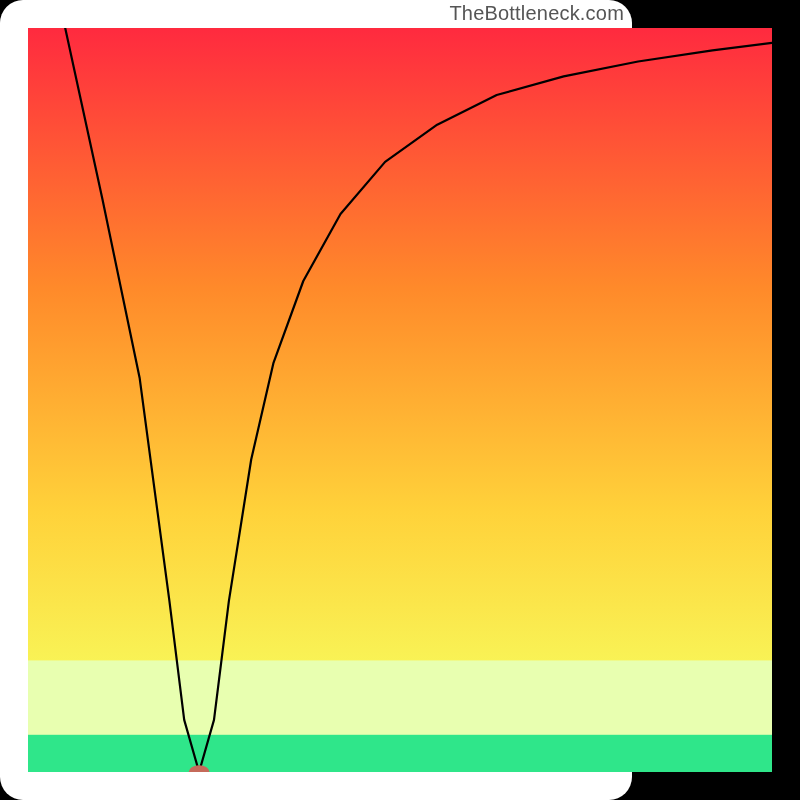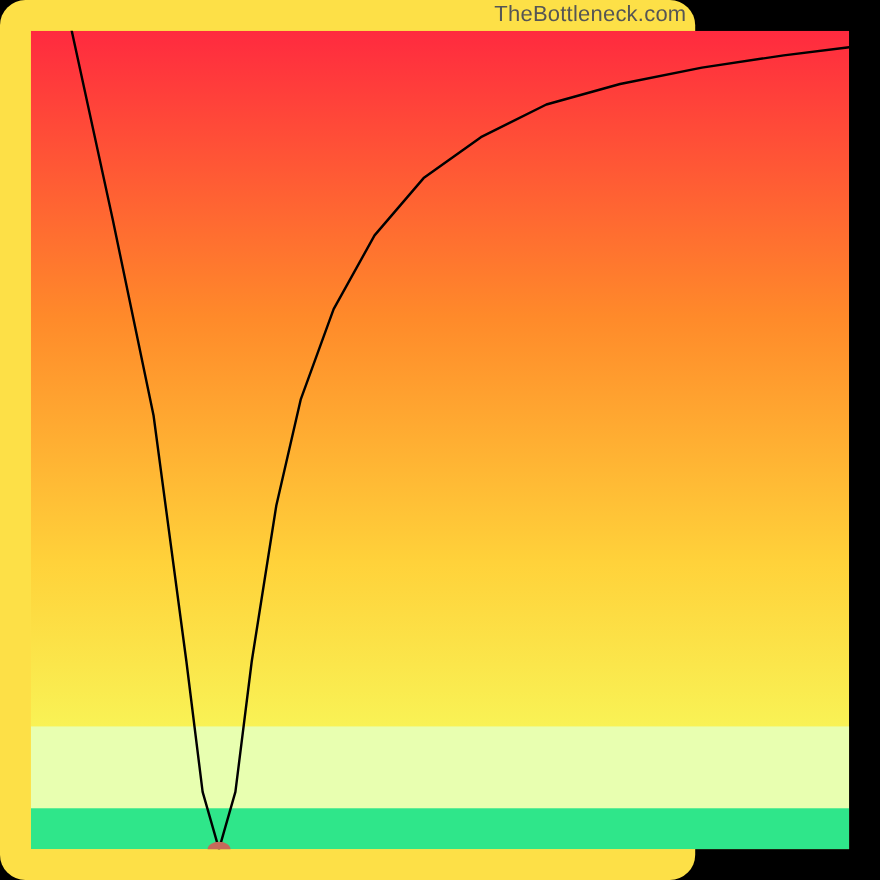--- a/index.html
+++ b/index.html
@@ -8,21 +8,21 @@
     width: 800px;
     height: 800px;
     overflow: hidden;
     background: #000;
     font-family: Arial, Helvetica, sans-serif;
   }
   .outer {
     position: relative;
     width: 632px;
     height: 800px;
-    background: #fde047;
+    background: #ffffff;
     border-radius: 23px;
   }
   .watermark {
     position: absolute;
     top: 2px;
     right: 8px;
     color: #555;
     font-size: 20px;
     font-weight: 500;
     letter-spacing: 0.2px;

